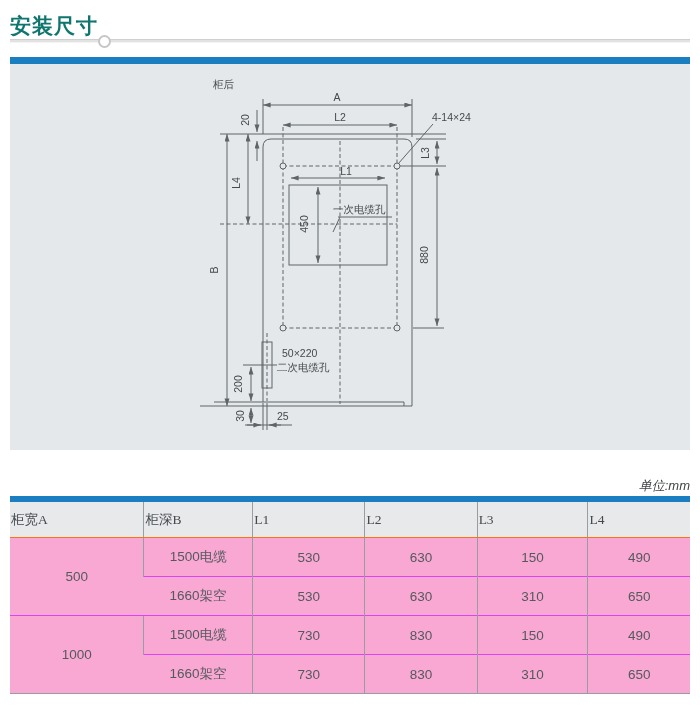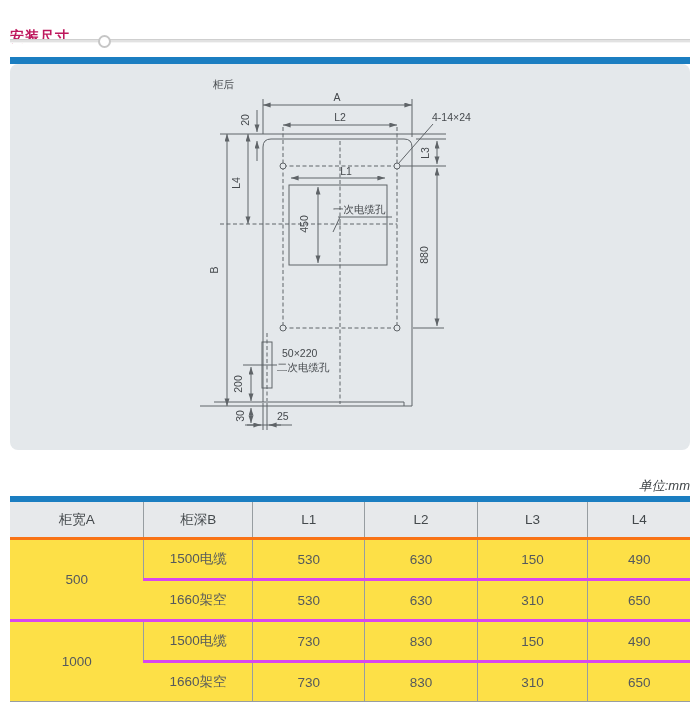--- a/index.html
+++ b/index.html
@@ -2,53 +2,53 @@
 <html><head>
 <meta charset="utf-8">
 <style>
   html,body{margin:0;padding:0;}
   body{
     width:700px;height:719px;background:#ffffff;
     font-family:"Liberation Sans","DejaVu Sans",sans-serif;
     position:relative;overflow:hidden;
   }
   .page-title{
-    position:absolute;left:10px;top:28px;
-    font-size:14px;font-weight:bold;color:#be185d;letter-spacing:1px;
+    position:absolute;left:10px;top:12px;
+    font-size:21px;font-weight:bold;color:#0f766e;letter-spacing:1px;
   }
   .title-rule{
     position:absolute;left:10px;top:39px;width:680px;height:2px;
     background:#e2e2e2;border-top:1px solid #cfcfcf;border-bottom:1px solid #f4f4f4;
   }
   .rule-dot{
     position:absolute;left:88px;top:-5px;width:9px;height:9px;
     background:#ffffff;border:2px solid #c6c6c6;border-radius:50%;
   }
   .accent-bar{
     position:absolute;left:10px;top:57px;width:680px;height:7px;background:#1b7ec1;
   }
   .diagram-panel{
-    position:absolute;left:10px;top:64px;width:680px;height:386px;background:#e4e8eb;border-radius:8px;
+    position:absolute;left:10px;top:64px;width:680px;height:386px;background:#e4e8eb;
   }
   .unit-label{
     position:absolute;right:10px;top:477px;font-size:13px;color:#3f4447;font-style:italic;
   }
   .dim-table{
     position:absolute;left:10px;top:496px;width:680px;
     border-collapse:collapse;table-layout:fixed;
     border-top:6px solid #1b7ec1;border-bottom:1px solid #979da1;
     font-size:13.5px;
   }
   .dim-table th{
     background:#e7e9eb;font-weight:normal;color:#44494c;
-    height:33px;text-align:center;border-bottom:3px solid #f97316;
+    height:33px;text-align:left;border-bottom:1px solid #f97316;font-family:Liberation Serif, serif;
   }
   .dim-table td{
-    background:#fde047;color:#55595c;height:36px;text-align:center;
-    border-top:3px solid #d946ef;
+    background:#f9a8d4;color:#55595c;height:36px;text-align:center;
+    border-top:1px solid #d946ef;
   }
   .dim-table th + th, .dim-table td + td{border-left:1px solid #979da1;}
   .dim-table td.group-cell{border-left:none;}
   svg text{
     font-family:"Liberation Sans","DejaVu Sans",sans-serif;
     font-size:10.5px;fill:#45494d;
   }
   svg text.cjk{font-size:10.5px;}
   svg .ln{stroke:#5f6468;stroke-width:1;fill:none;}
   svg .dash{stroke:#5f6468;stroke-width:1;fill:none;stroke-dasharray:4 2.5;}

